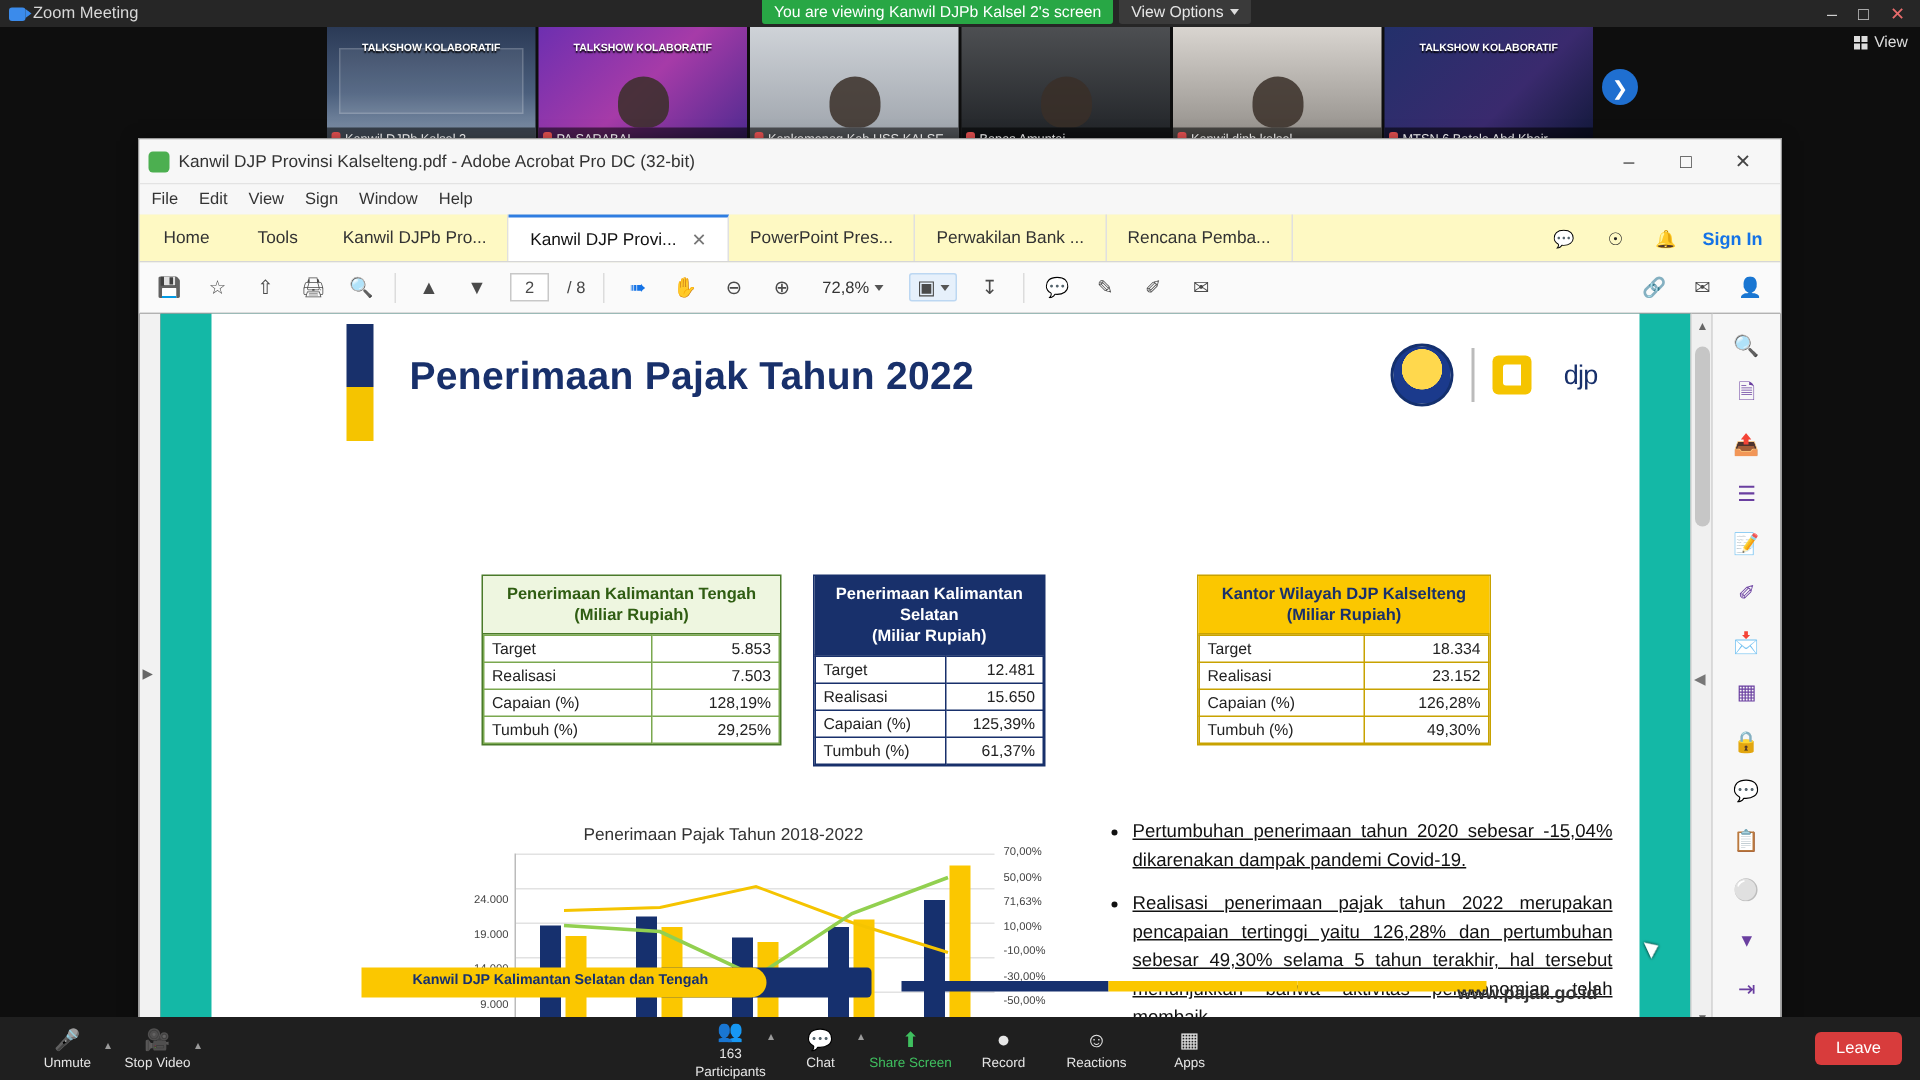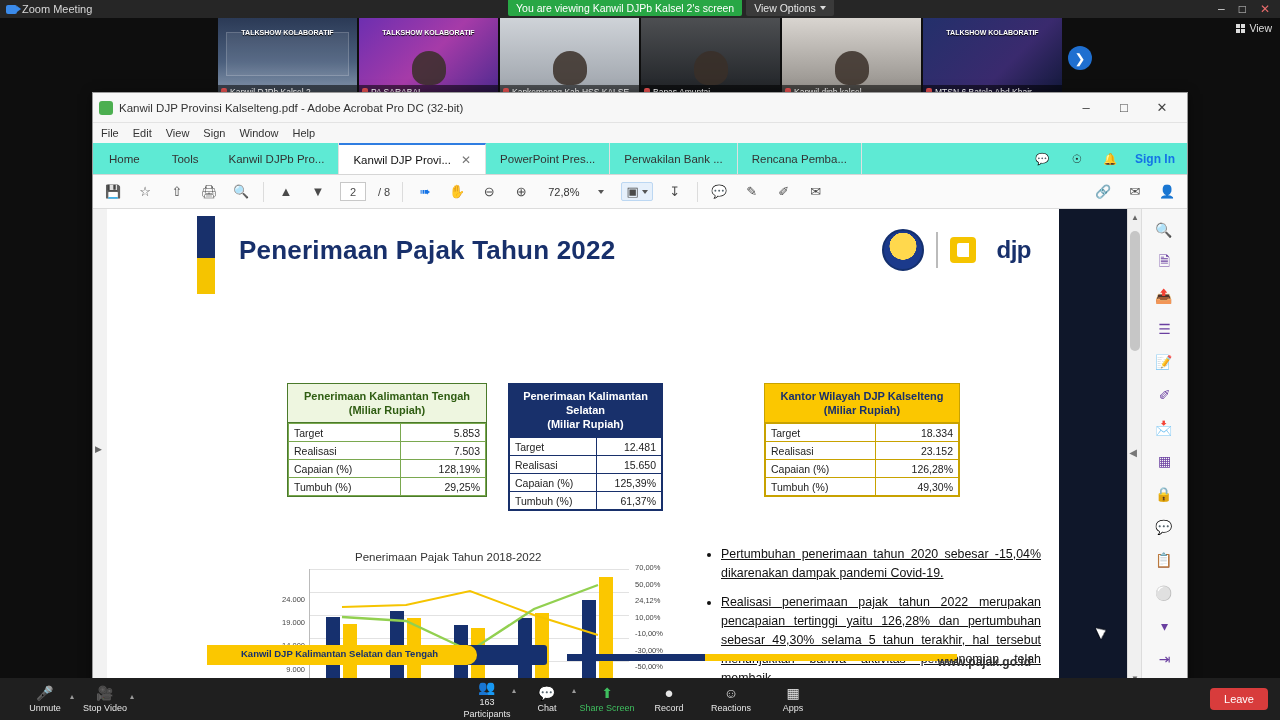--- a/index.html
+++ b/index.html
@@ -102,21 +102,21 @@
     width:38px; height:28px; display:flex; align-items:center; justify-content:center;
     font-size:13px; color:#444;
   }
 
   .acro-menu {
     height:20px; display:flex; align-items:center; gap:14px; padding:0 8px;
     font-size:11px; color:#333; background:#f7f7f7;
   }
 
   .acro-tabs {
-    height:32px; background:#5eead4; display:flex; align-items:stretch;
+    height:32px; background:#fef9c3; display:flex; align-items:stretch;
     border-bottom:1px solid #d6d6d6; font-size:11.5px;
   }
   .acro-tabs .tab {
     display:flex; align-items:center; padding:0 14px; color:#333; white-space:nowrap;
     border-right:1px solid #e0e0e0;
   }
   .acro-tabs .tab.home, .acro-tabs .tab.tools { border-right:none; padding:0 16px; }
   .acro-tabs .tab.active {
     background:#fff; border-top:2px solid #2f7de1; position:relative; color:#111;
   }
@@ -129,34 +129,34 @@
     display:flex; align-items:center; gap:12px; padding:0 10px; color:#4a4a4a; font-size:13px;
   }
   .tb-ic { width:20px; height:20px; display:flex; align-items:center; justify-content:center; }
   .tb-sep { width:1px; height:20px; background:#dcdcdc; }
   .page-box {
     width:26px; height:19px; border:1px solid #c8c8c8; background:#fff;
     display:flex; align-items:center; justify-content:center; font-size:11px;
   }
   .page-total { font-size:11px; color:#444; }
   .zoom-level {
-    font-size:11px; color:#333; display:flex; align-items:center; gap:19px;
+    font-size:11px; color:#333; display:flex; align-items:center; gap:4px;
     border:1px solid transparent; padding:2px 4px;
   }
   .blue { color:#1473e6; }
   .tb-blue-btn {
     display:flex; align-items:center; gap:3px; background:#e6f0fb; border:1px solid #bcd7f2;
     padding:1px 4px; border-radius:2px;
   }
 
   
   .acro-body { flex:1; display:flex; background:#535353; position:relative; overflow:hidden; }
   .left-rail { width:14px; background:#f2f2f2; position:relative; }
   .left-rail .handle { position:absolute; top:235px; left:2px; font-size:9px; color:#666; }
-  .doc-scroll { flex:1; position:relative; display:flex; justify-content:flex-start; background:#0f172a; }
+  .doc-scroll { flex:1; position:relative; display:flex; justify-content:center; background:#14b8a6; }
   .page {
     width:952px; background:#fff; position:relative; margin-top:0; height:100%;
     overflow:hidden;
   }
   .vscroll {
     width:14px; background:#f0f0f0; position:relative; border-left:1px solid #dcdcdc;
   }
   .vscroll .thumb { position:absolute; left:2px; top:22px; width:10px; height:120px; background:#c6c6c6; border-radius:5px; }
   .vscroll .arr { position:absolute; left:3px; font-size:8px; color:#666; }
   .right-rail {
@@ -178,21 +178,21 @@
   .logo-area { position:absolute; right:28px; top:20px; display:flex; align-items:center; gap:12px; }
   .logo-circle {
     width:42px; height:42px; border-radius:50%;
     background:radial-gradient(circle at 50% 40%, #ffd84d 0 45%, #1b3a8c 46% 100%);
     border:2px solid #14306e;
   }
   .logo-div { width:2px; height:36px; background:#bbb; }
   .djp-logo { display:flex; align-items:center; gap:4px; }
   .djp-sq { width:26px;height:26px; background:#f5c400; border-radius:4px; position:relative; }
   .djp-sq:after{ content:""; position:absolute; left:7px; top:6px; width:12px;height:14px; background:#fff; border-radius:2px 0 0 2px;}
-  .djp-text { font-size:24px; font-weight:bold; color:#18306b; letter-spacing:-.5px;margin-left:17px; }
+  .djp-text { font-size:18px; font-weight:normal; color:#18306b; letter-spacing:-.5px;margin-left:17px; }
 
   
   .tbl { position:absolute; border:1px solid #333; background:#fff; font-size:10.5px; }
   .tbl .hdr {
     padding:5px 6px; text-align:center; font-weight:bold; line-height:14px; font-size:11px;
   }
   .tbl table { border-collapse:collapse; width:100%; }
   .tbl td { padding:2px 5px; border:1px solid #9a9a9a; height:18px; }
   .tbl td.num { text-align:right; }
   .t-green { left:180px; top:174px; width:200px; border-color:#4a7a2a; }
@@ -539,21 +539,21 @@
                 <div>19.000</div>
                 <div>14.000</div>
                 <div>9.000</div>
                 <div>4.000</div>
                 <div>-1.000</div>
               </div>
 
               <div class="y2labels">
                 <div>70,00%</div>
                 <div>50,00%</div>
-                <div>24,12%</div>
+                <div>71,63%</div>
                 <div>10,00%</div>
                 <div>-10,00%</div>
                 <div>-30,00%</div>
                 <div>-50,00%</div>
               </div>
 
               <div class="chart-plot">
                 <div class="gl" style="top:0"></div>
                 <div class="gl" style="top:23px"></div>
                 <div class="gl" style="top:46px"></div>

